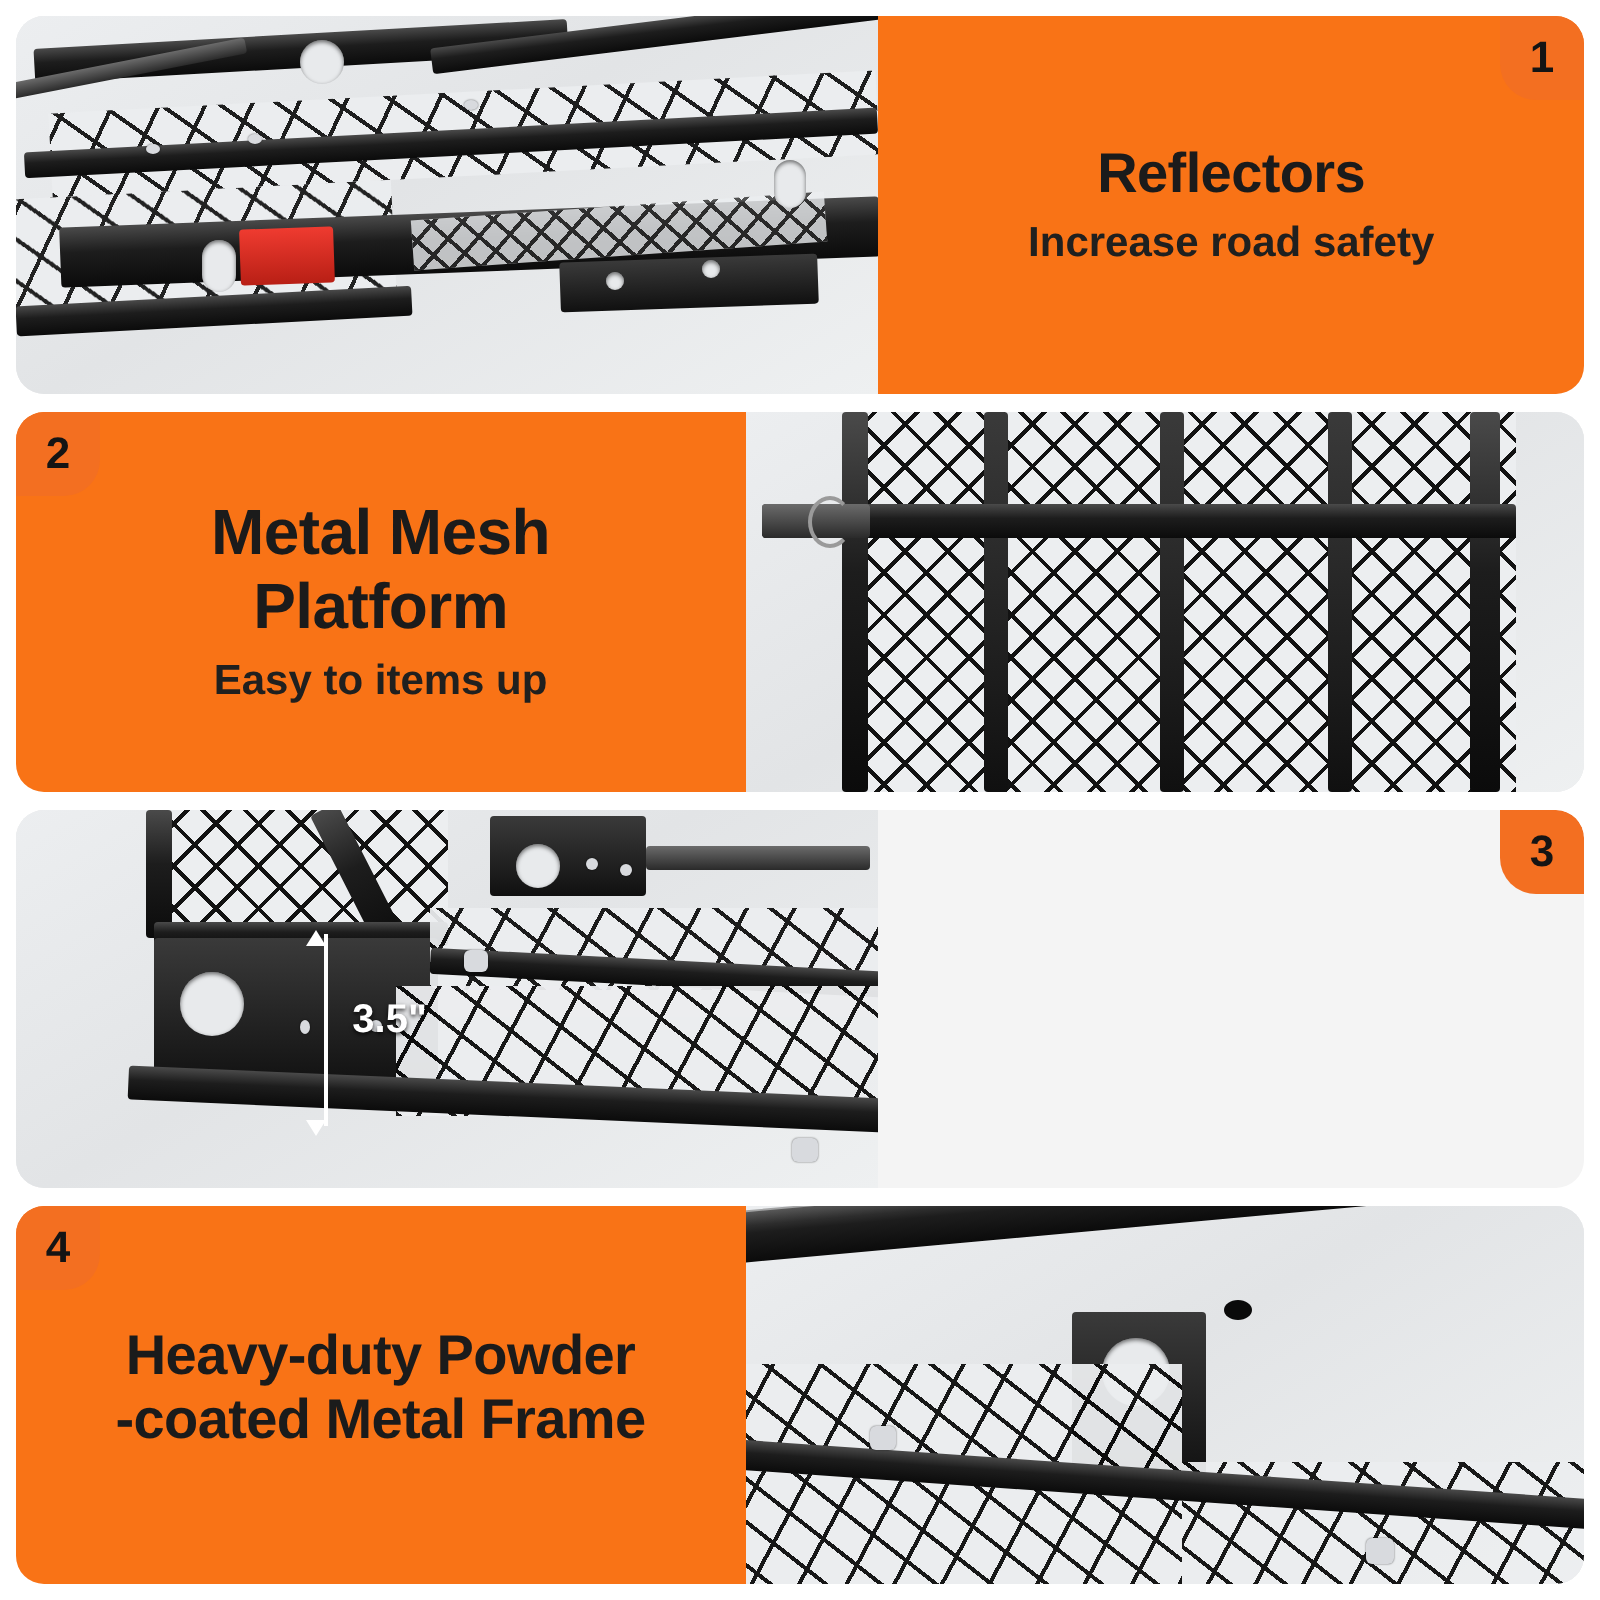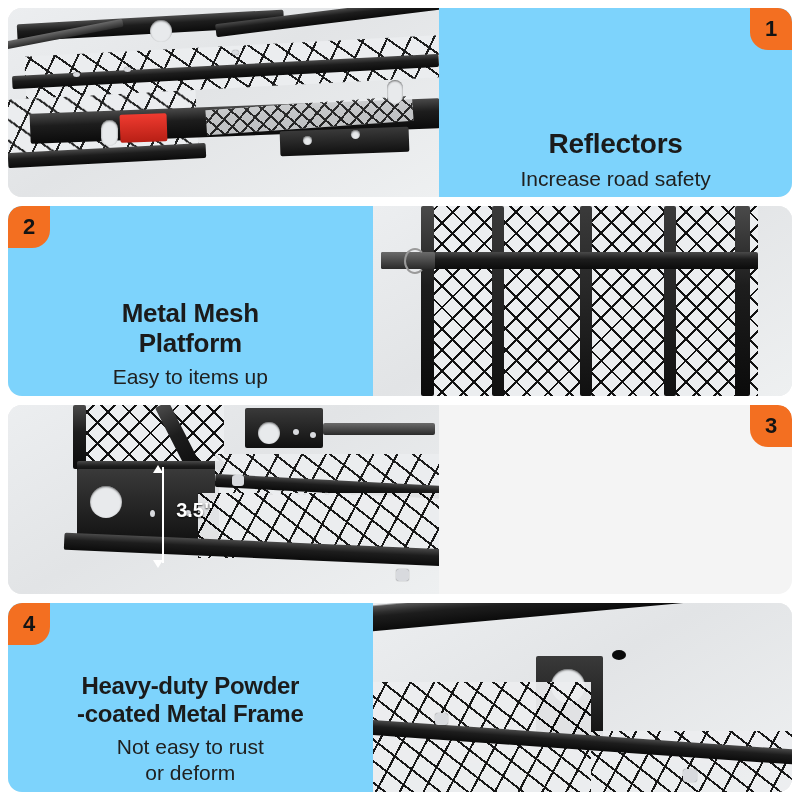--- a/index.html
+++ b/index.html
@@ -44,45 +44,45 @@
     overflow: hidden;
     background: #e9eaec;
   }
   .panel.img-right .panel-photo { width: 53.5%; }
 
   .panel-text {
     flex: 1 1 auto;
     display: flex;
     flex-direction: column;
     align-items: center;
-    justify-content: flex-end;
+    justify-content: center;
     text-align: center;
     padding: 6px 14px;
-    background: #7dd3fc;
+    background: #f97316;
   }
   .feat-title {
     font-size: 28px;
     font-weight: bold;
     color: #1b1b1b;
     line-height: 1.16;
     letter-spacing: -0.3px;
     margin: 0 0 6px 0;
     white-space: pre-line;
   }
   .feat-sub {
     font-size: 21px;
-    font-weight: normal;
+    font-weight: bold;
     color: #20201f;
     line-height: 1.2;
     margin: 0;
     white-space: pre-line;
   }
-  .panel.p4 .feat-title { font-size: 24px; }
+  .panel.p4 .feat-title { font-size: 28px; }
   .panel.p4 .feat-sub { font-size: 21px; line-height: 1.25; }
-  .panel.p2 .feat-title { font-size: 26px; }
+  .panel.p2 .feat-title { font-size: 32px; }
 
   
   .badge {
     position: absolute;
     width: 42px;
     height: 42px;
     background: #f36f21;
     display: flex;
     align-items: center;
     justify-content: center;
@@ -290,21 +290,19 @@
         <div class="mesh persp" style="left:-4%;top:42%;width:56%;height:58%;opacity:.95;"></div>
         <div class="mesh persp" style="left:52%;top:68%;width:54%;height:34%;opacity:.95;"></div>
         <div class="bar" style="left:-4%;top:70%;width:110%;height:8%;transform:rotate(4deg);"></div>
         <div class="bolt" style="left:15%;top:58%;width:13px;height:12px;border-radius:3px;"></div>
         <div class="bolt" style="left:74%;top:88%;width:14px;height:13px;border-radius:3px;"></div>
       </div>
     </div>
     <div class="panel-text">
       <div class="feat-title">Heavy-duty Powder
 -coated Metal Frame</div>
-      <div class="feat-sub">Not easy to rust
-or deform</div>
     </div>
     <div class="badge tl">
       <span>4</span>
     </div>
   </div>
 
 </div>
 
 </body></html>

